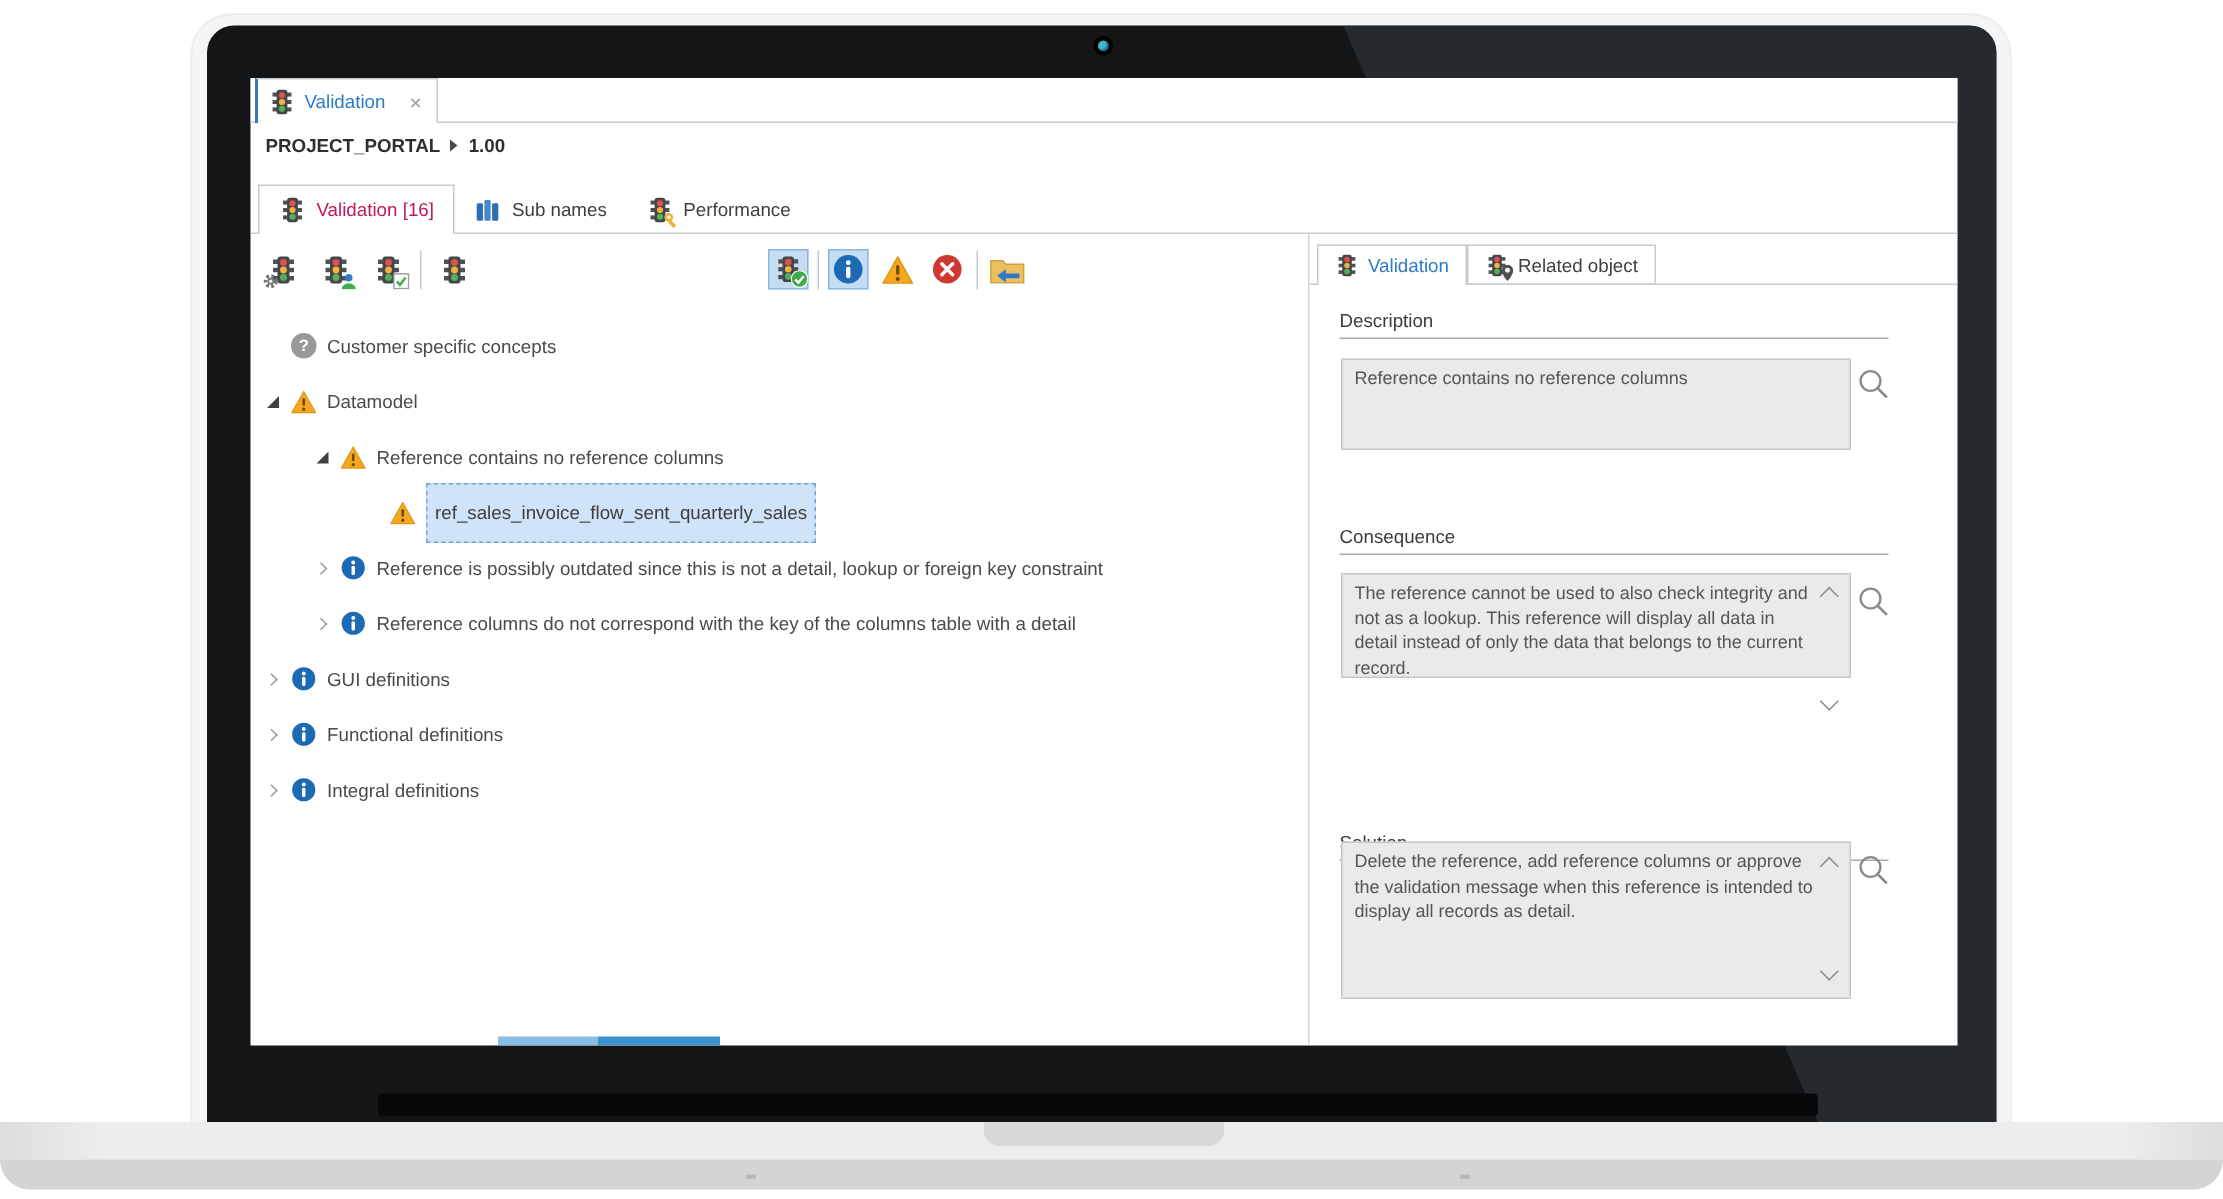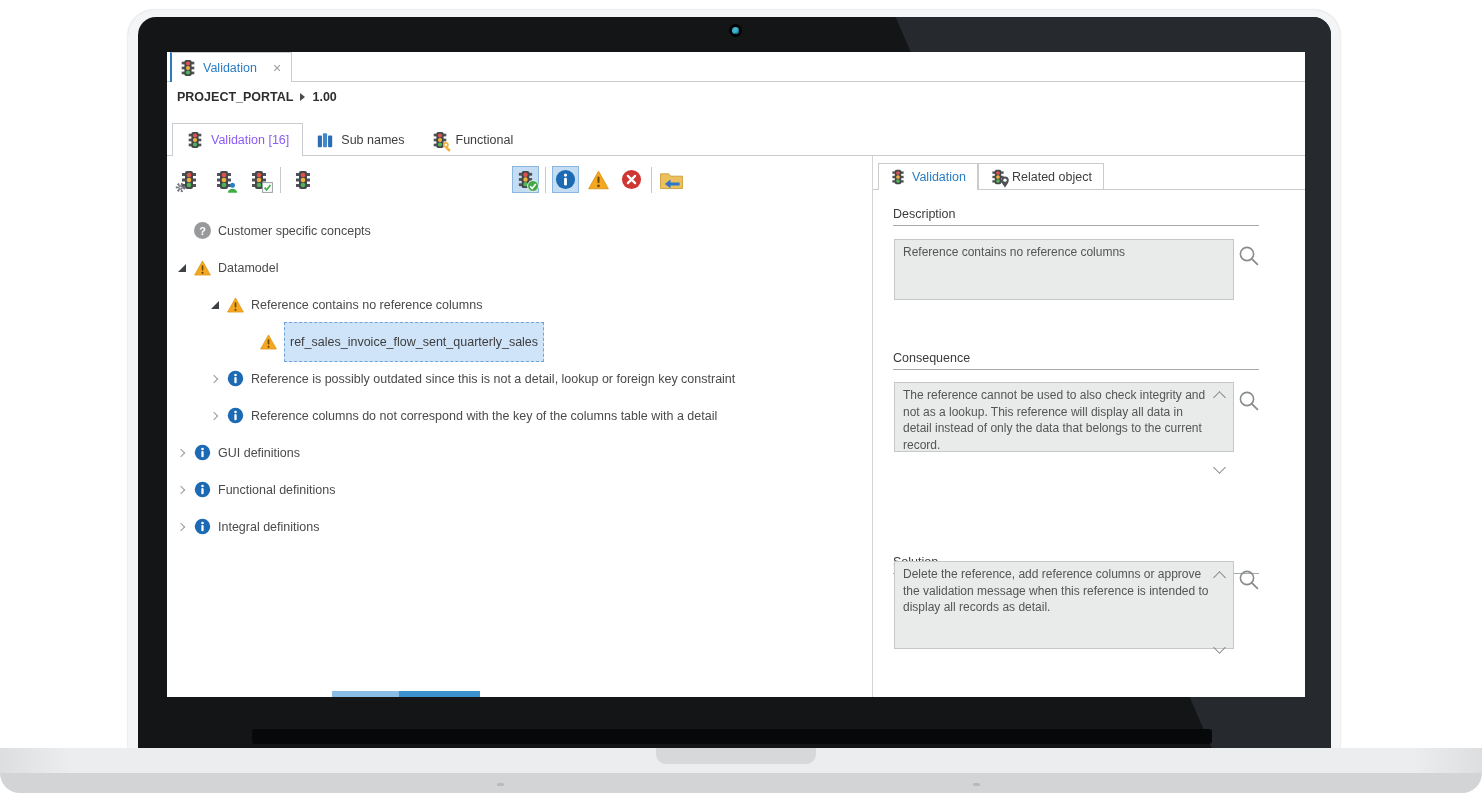--- a/index.html
+++ b/index.html
@@ -37,21 +37,21 @@
 
   
   .breadcrumb{position:absolute;left:10px;top:38px;display:flex;align-items:center;gap:7px;
               font-weight:bold;color:#2e2e2e;font-size:12.5px;}
   .crumb-sep{width:0;height:0;border-left:5px solid #4a4a4a;border-top:4px solid transparent;border-bottom:4px solid transparent;}
 
   
   .sub-tabbar{position:absolute;left:0;top:71px;width:100%;height:33px;border-bottom:1px solid #c9ccce;box-sizing:border-box;}
   .sub-tabs{position:absolute;left:5px;top:0;display:flex;height:33px;}
   .sub-tab{display:flex;align-items:center;gap:7px;padding:0 13px;height:33px;box-sizing:border-box;color:#3e3e3e;}
-  .sub-tab.active{background:#fff;border:1px solid #c9ccce;border-bottom:none;z-index:2;color:#8b5cf6;}
+  .sub-tab.active{background:#fff;border:1px solid #c9ccce;border-bottom:none;z-index:2;color:#be185d;}
 
   
   .toolbar{position:absolute;left:0;top:111px;width:100%;height:34px;}
   .tb-group{position:absolute;top:3px;display:flex;align-items:center;gap:8px;}
   .tb-left{left:8px;}
   .tb-right{left:345px;gap:6px;}
   .tb-btn{width:27px;height:27px;display:flex;align-items:center;justify-content:center;
           border:1px solid transparent;box-sizing:border-box;background:transparent;padding:0;cursor:default;}
   .tb-btn.toggled{background:#c5ddf2;border-color:#8ab6e0;}
   .tb-divider{width:1px;height:26px;background:#c6c9cb;}
@@ -213,21 +213,21 @@
           <span class="ico-wrap">
             <svg width="18" height="18" viewBox="0 0 20 20">
                 <use href="#sym-tl"></use>
               </svg>
             <span class="badge">
                 <svg width="11" height="11" viewBox="0 0 12 12">
                   <use href="#sym-wrench"></use>
                 </svg>
               </span>
           </span>
-          <span>Functional</span>
+          <span>Performance</span>
         </div>
       </div>
     </div>
 
     <div class="toolbar">
       <div class="tb-group tb-left">
         <button class="tb-btn">
           <span class="ico-wrap">
             <svg width="20" height="20" viewBox="0 0 20 20">
                 <use href="#sym-tl"></use>
@@ -449,21 +449,21 @@
 
       <div class="sec-label" style="top:188px;">Consequence</div>
       <div class="sec-box" style="top:219px;height:70px;">The reference cannot be used to also check integrity and not as a lookup. This reference will display all data in detail instead of only the data that belongs to the current record.</div>
       <span class="chev up" style="left:342px;top:230px;"></span>
       <span class="chev down" style="left:342px;top:300px;"></span>
       <svg class="mag" style="top:227px;" width="22" height="22" viewBox="0 0 22 22">
           <use href="#sym-mag"></use>
         </svg>
 
       <div class="sec-label" style="top:368px;margin-top:24px;">Solution</div>
-      <div class="sec-box" style="top:398px;height:88px;">Delete the reference, add reference columns or approve the validation message when this reference is intended to display all records as detail.</div>
+      <div class="sec-box" style="top:398px;height:105px;">Delete the reference, add reference columns or approve the validation message when this reference is intended to display all records as detail.</div>
       <span class="chev up" style="left:342px;top:410px;"></span>
       <span class="chev down" style="left:342px;top:480px;"></span>
       <svg class="mag" style="top:406px;" width="22" height="22" viewBox="0 0 22 22">
           <use href="#sym-mag"></use>
         </svg>
     </div>
   </div>
 
   <div class="base-top">
     <div class="base-notch"></div>

